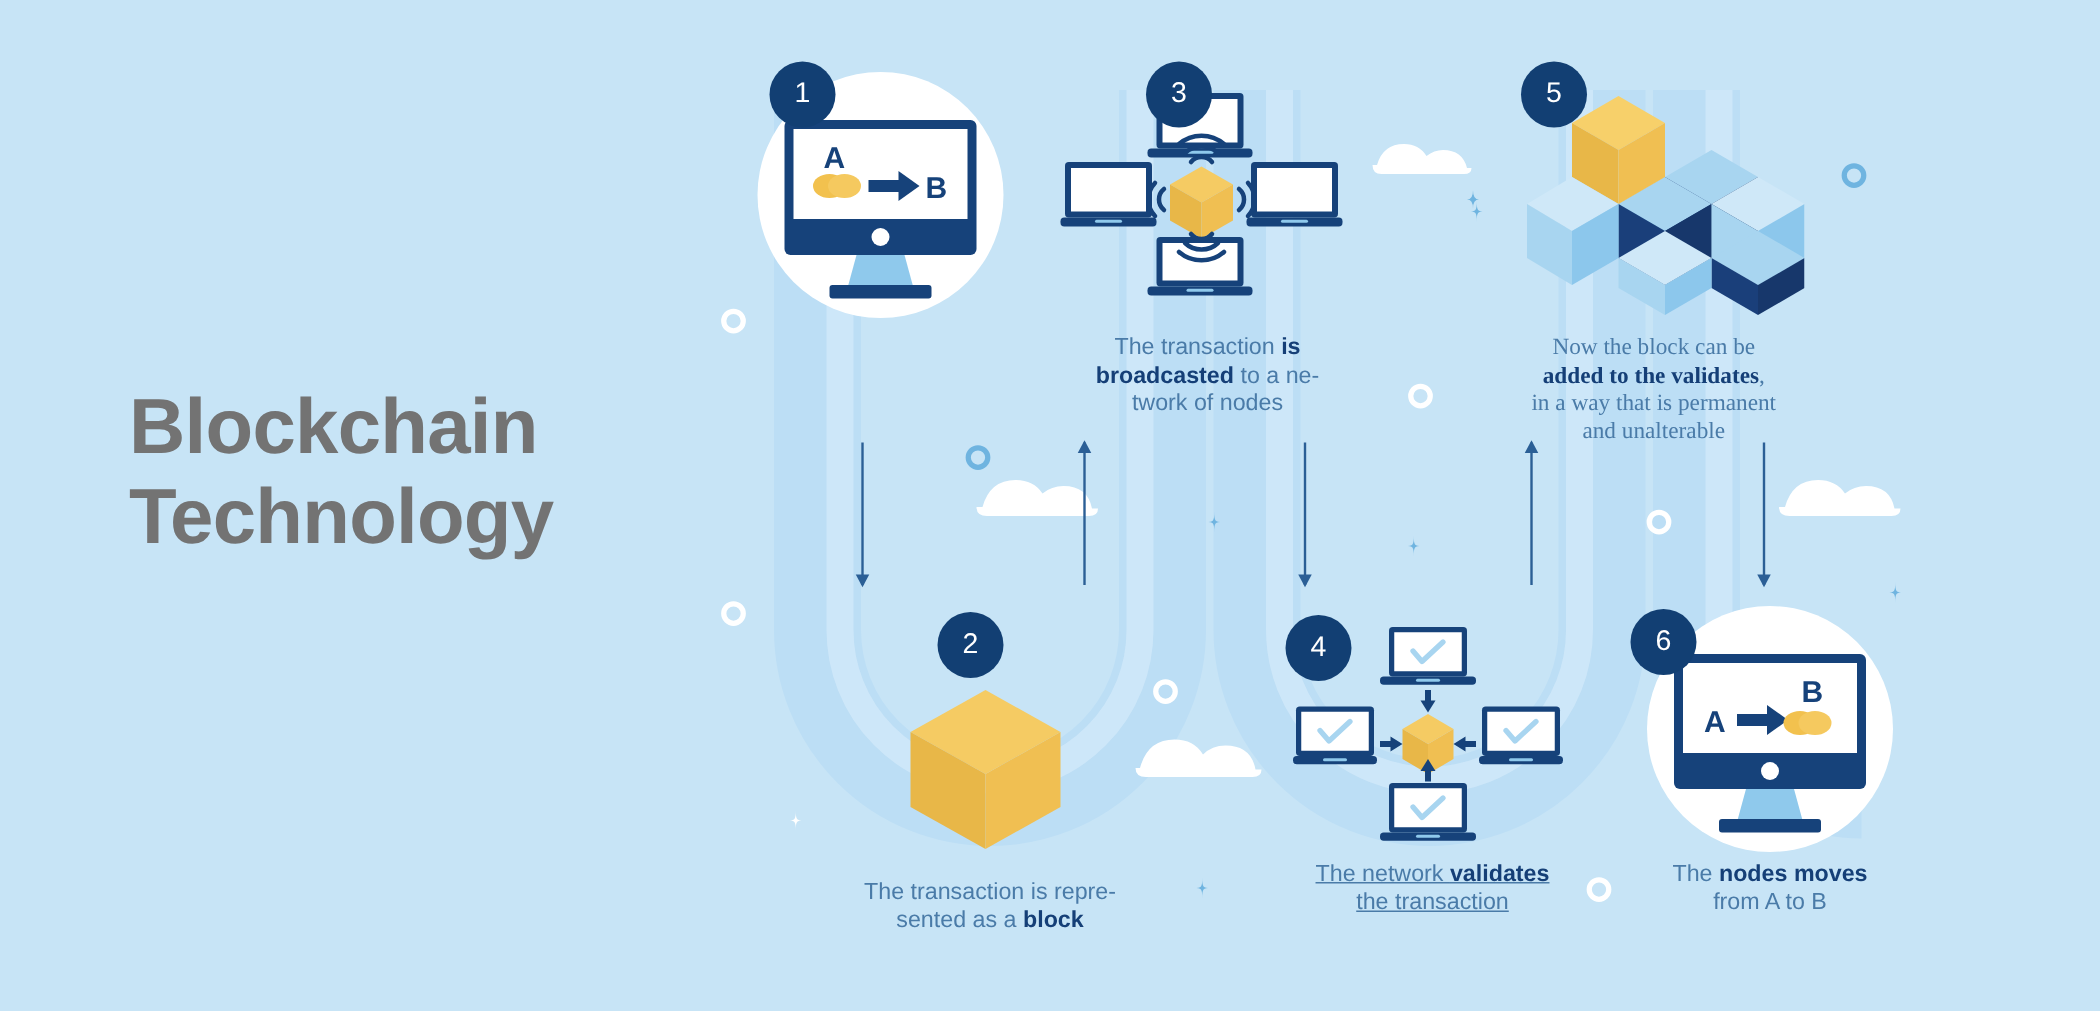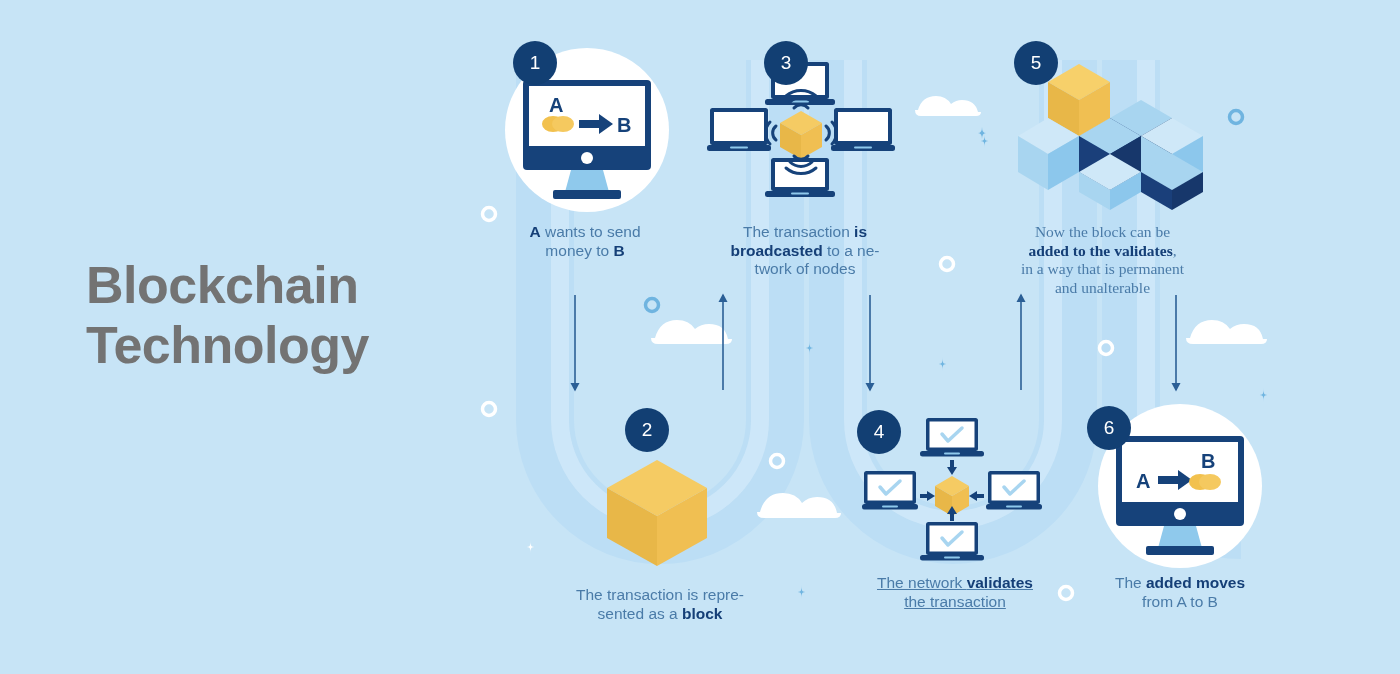--- a/index.html
+++ b/index.html
@@ -132,21 +132,20 @@
       <ellipse cx="48" cy="76" rx="11" ry="8" fill="#f2c14e"></ellipse>
       <ellipse cx="58" cy="76" rx="11" ry="8" fill="#f5c95f"></ellipse>
       <g>
         <rect x="74" y="72" width="22" height="8" fill="#16427a"></rect>
         <path d="M94,66 L108,76 L94,86 Z" fill="#16427a"></path>
       </g>
       <text x="112" y="84" font-family="Liberation Sans, sans-serif" font-size="20" font-weight="bold" fill="#16427a">B</text>
     </svg>
   </div>
   <div class="badge" style="left:513px;top:41px;">1</div>
-  <div class="caption" style="left:495px;top:223px;width:180px;"><b>A</b> wants to send<br>money to <b>B</b></div>
 
   <div class="illu" style="left:597px;top:450px;width:120px;height:120px;">
     <svg width="120" height="120" viewBox="0 0 120 120">
       <g>
         <path d="M60,10 L110,38 L60,66 L10,38 Z" fill="#f5cb63"></path>
         <path d="M10,38 L60,66 L60,116 L10,88 Z" fill="#e8b748"></path>
         <path d="M110,38 L110,88 L60,116 L60,66 Z" fill="#f0bf52"></path>
       </g>
     </svg>
   </div>
@@ -344,15 +343,15 @@
       <g>
         <rect x="60" y="72" width="22" height="8" fill="#16427a"></rect>
         <path d="M80,66 L94,76 L80,86 Z" fill="#16427a"></path>
       </g>
       <ellipse cx="102" cy="78" rx="11" ry="8" fill="#f2c14e"></ellipse>
       <ellipse cx="112" cy="78" rx="11" ry="8" fill="#f5c95f"></ellipse>
       <text x="103" y="64" font-family="Liberation Sans, sans-serif" font-size="20" font-weight="bold" fill="#16427a">B</text>
     </svg>
   </div>
   <div class="badge" style="left:1087px;top:406px;">6</div>
-  <div class="caption" style="left:1085px;top:574px;width:190px;">The <b>added moves</b><br>from A to B</div>
+  <div class="caption" style="left:1085px;top:574px;width:190px;">The <b>nodes moves</b><br>from A to B</div>
 
 </div>
 
 </body></html>

